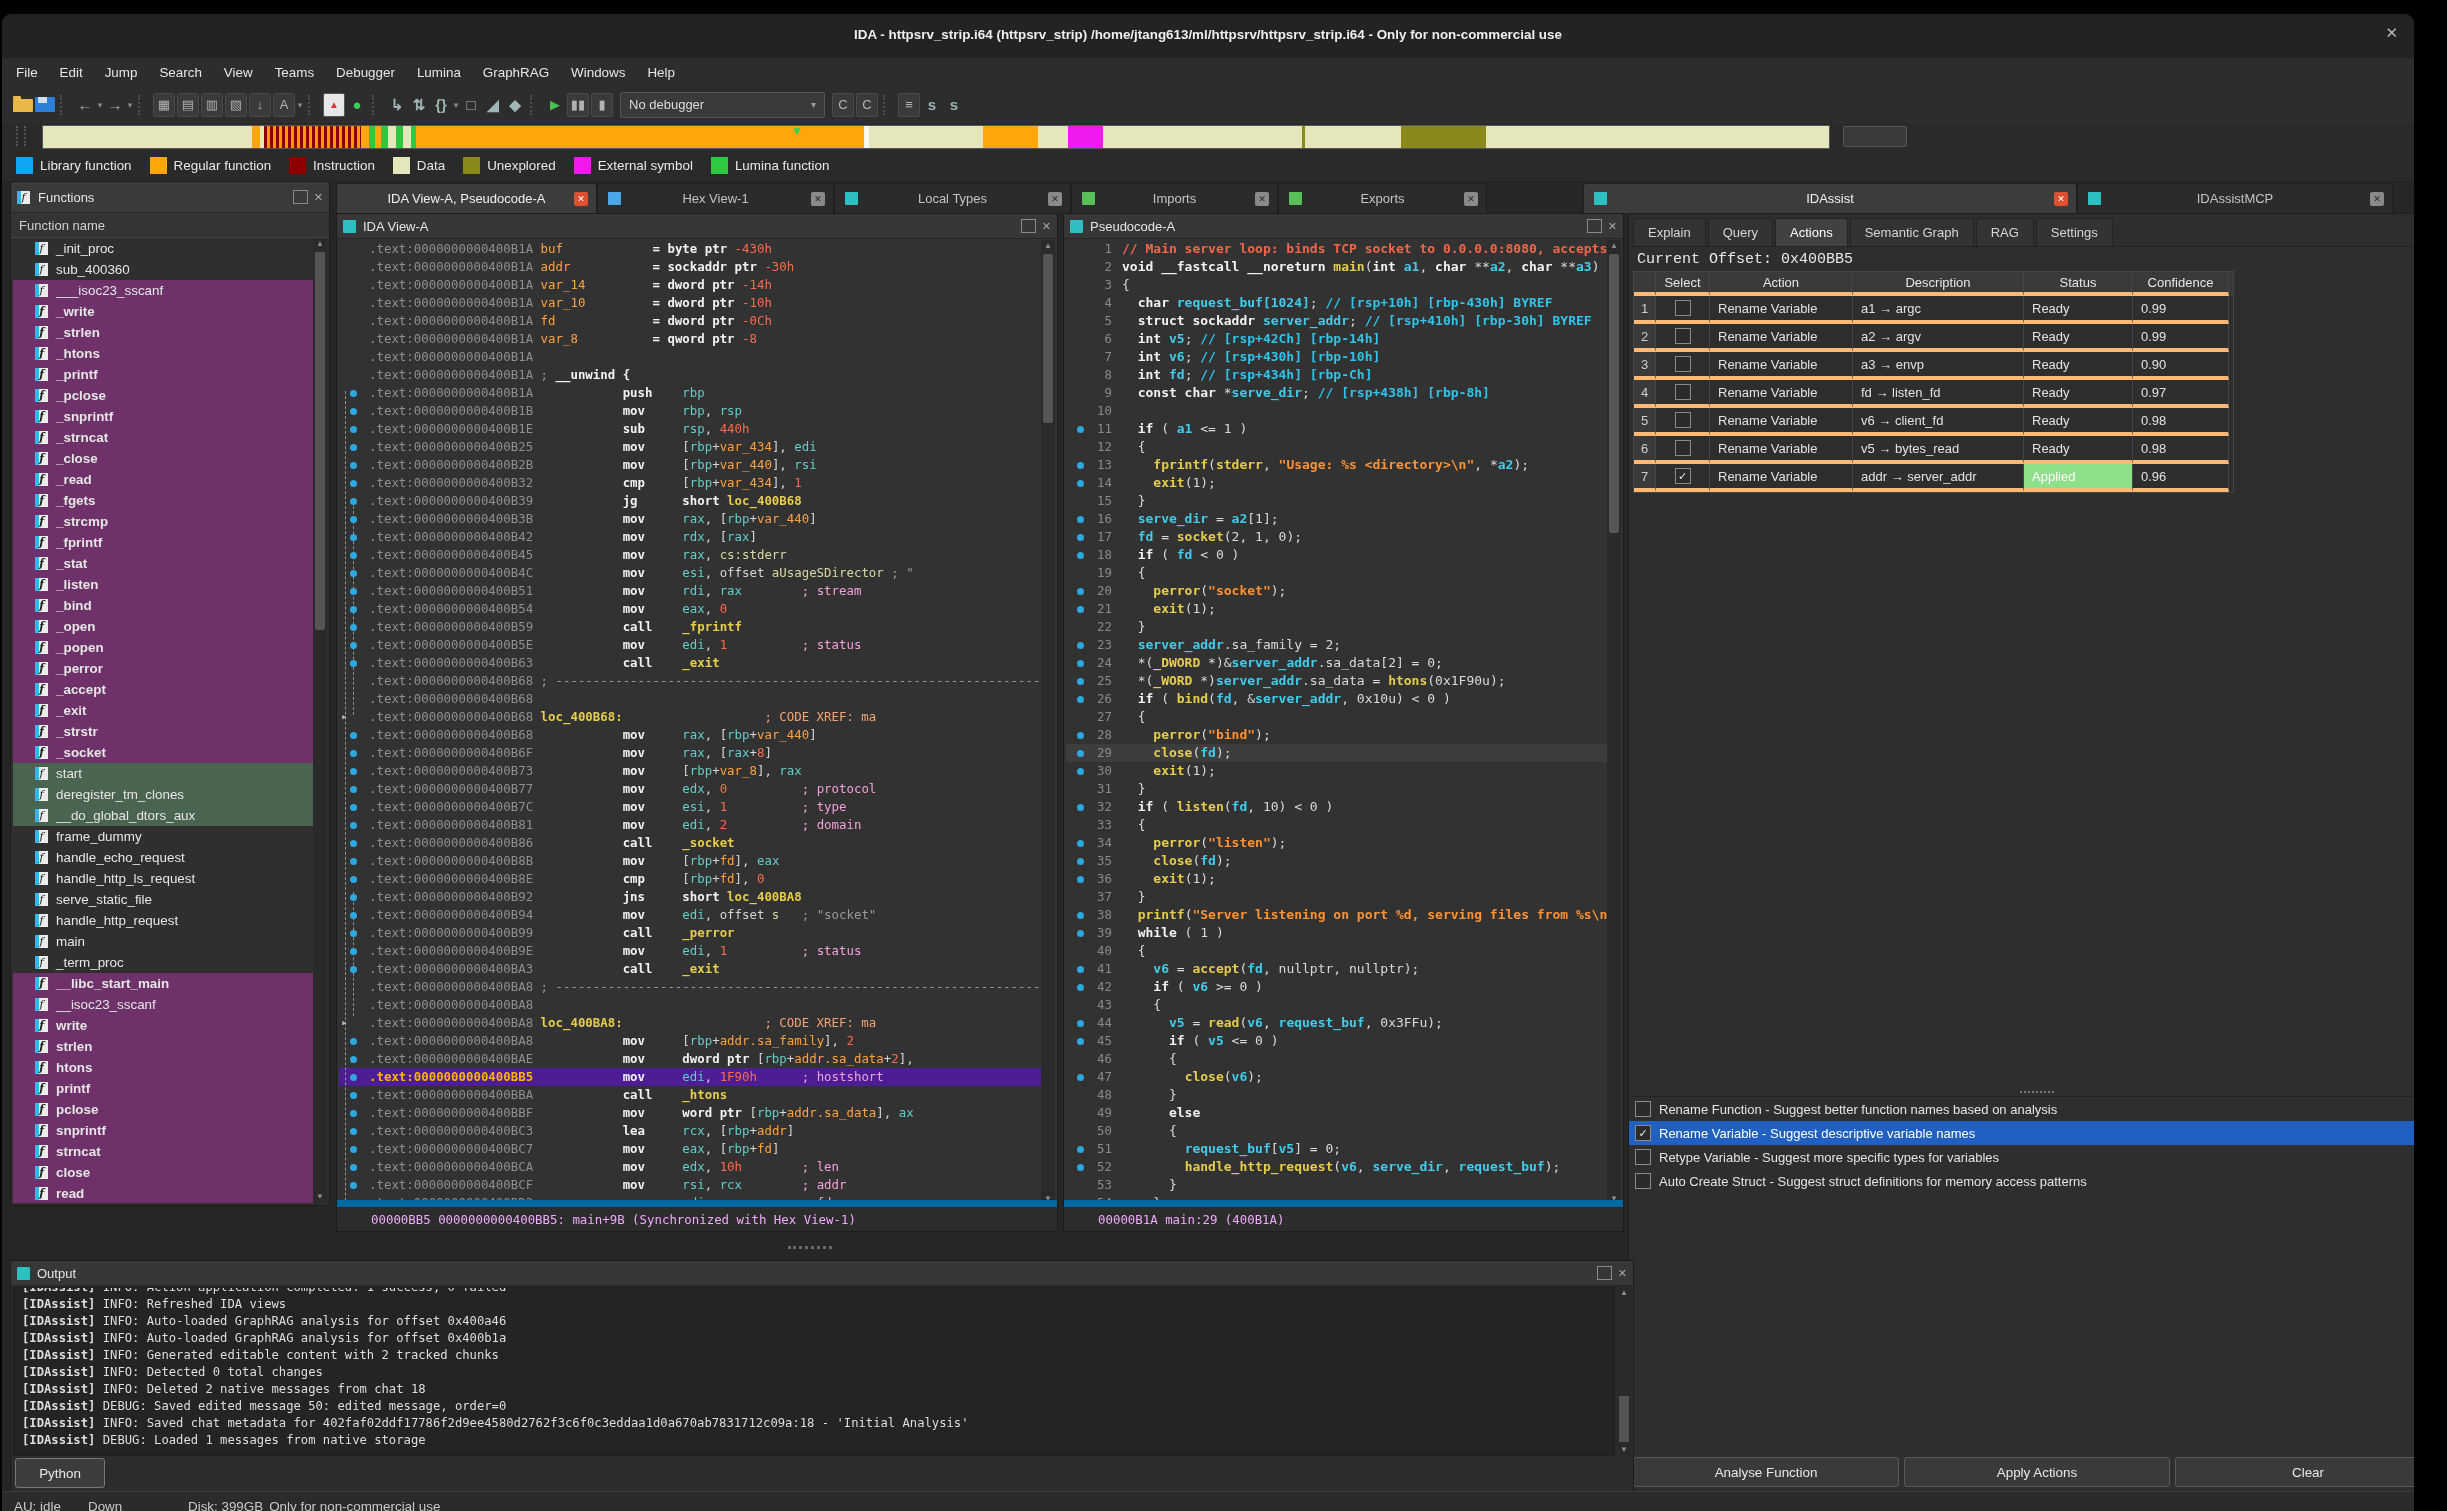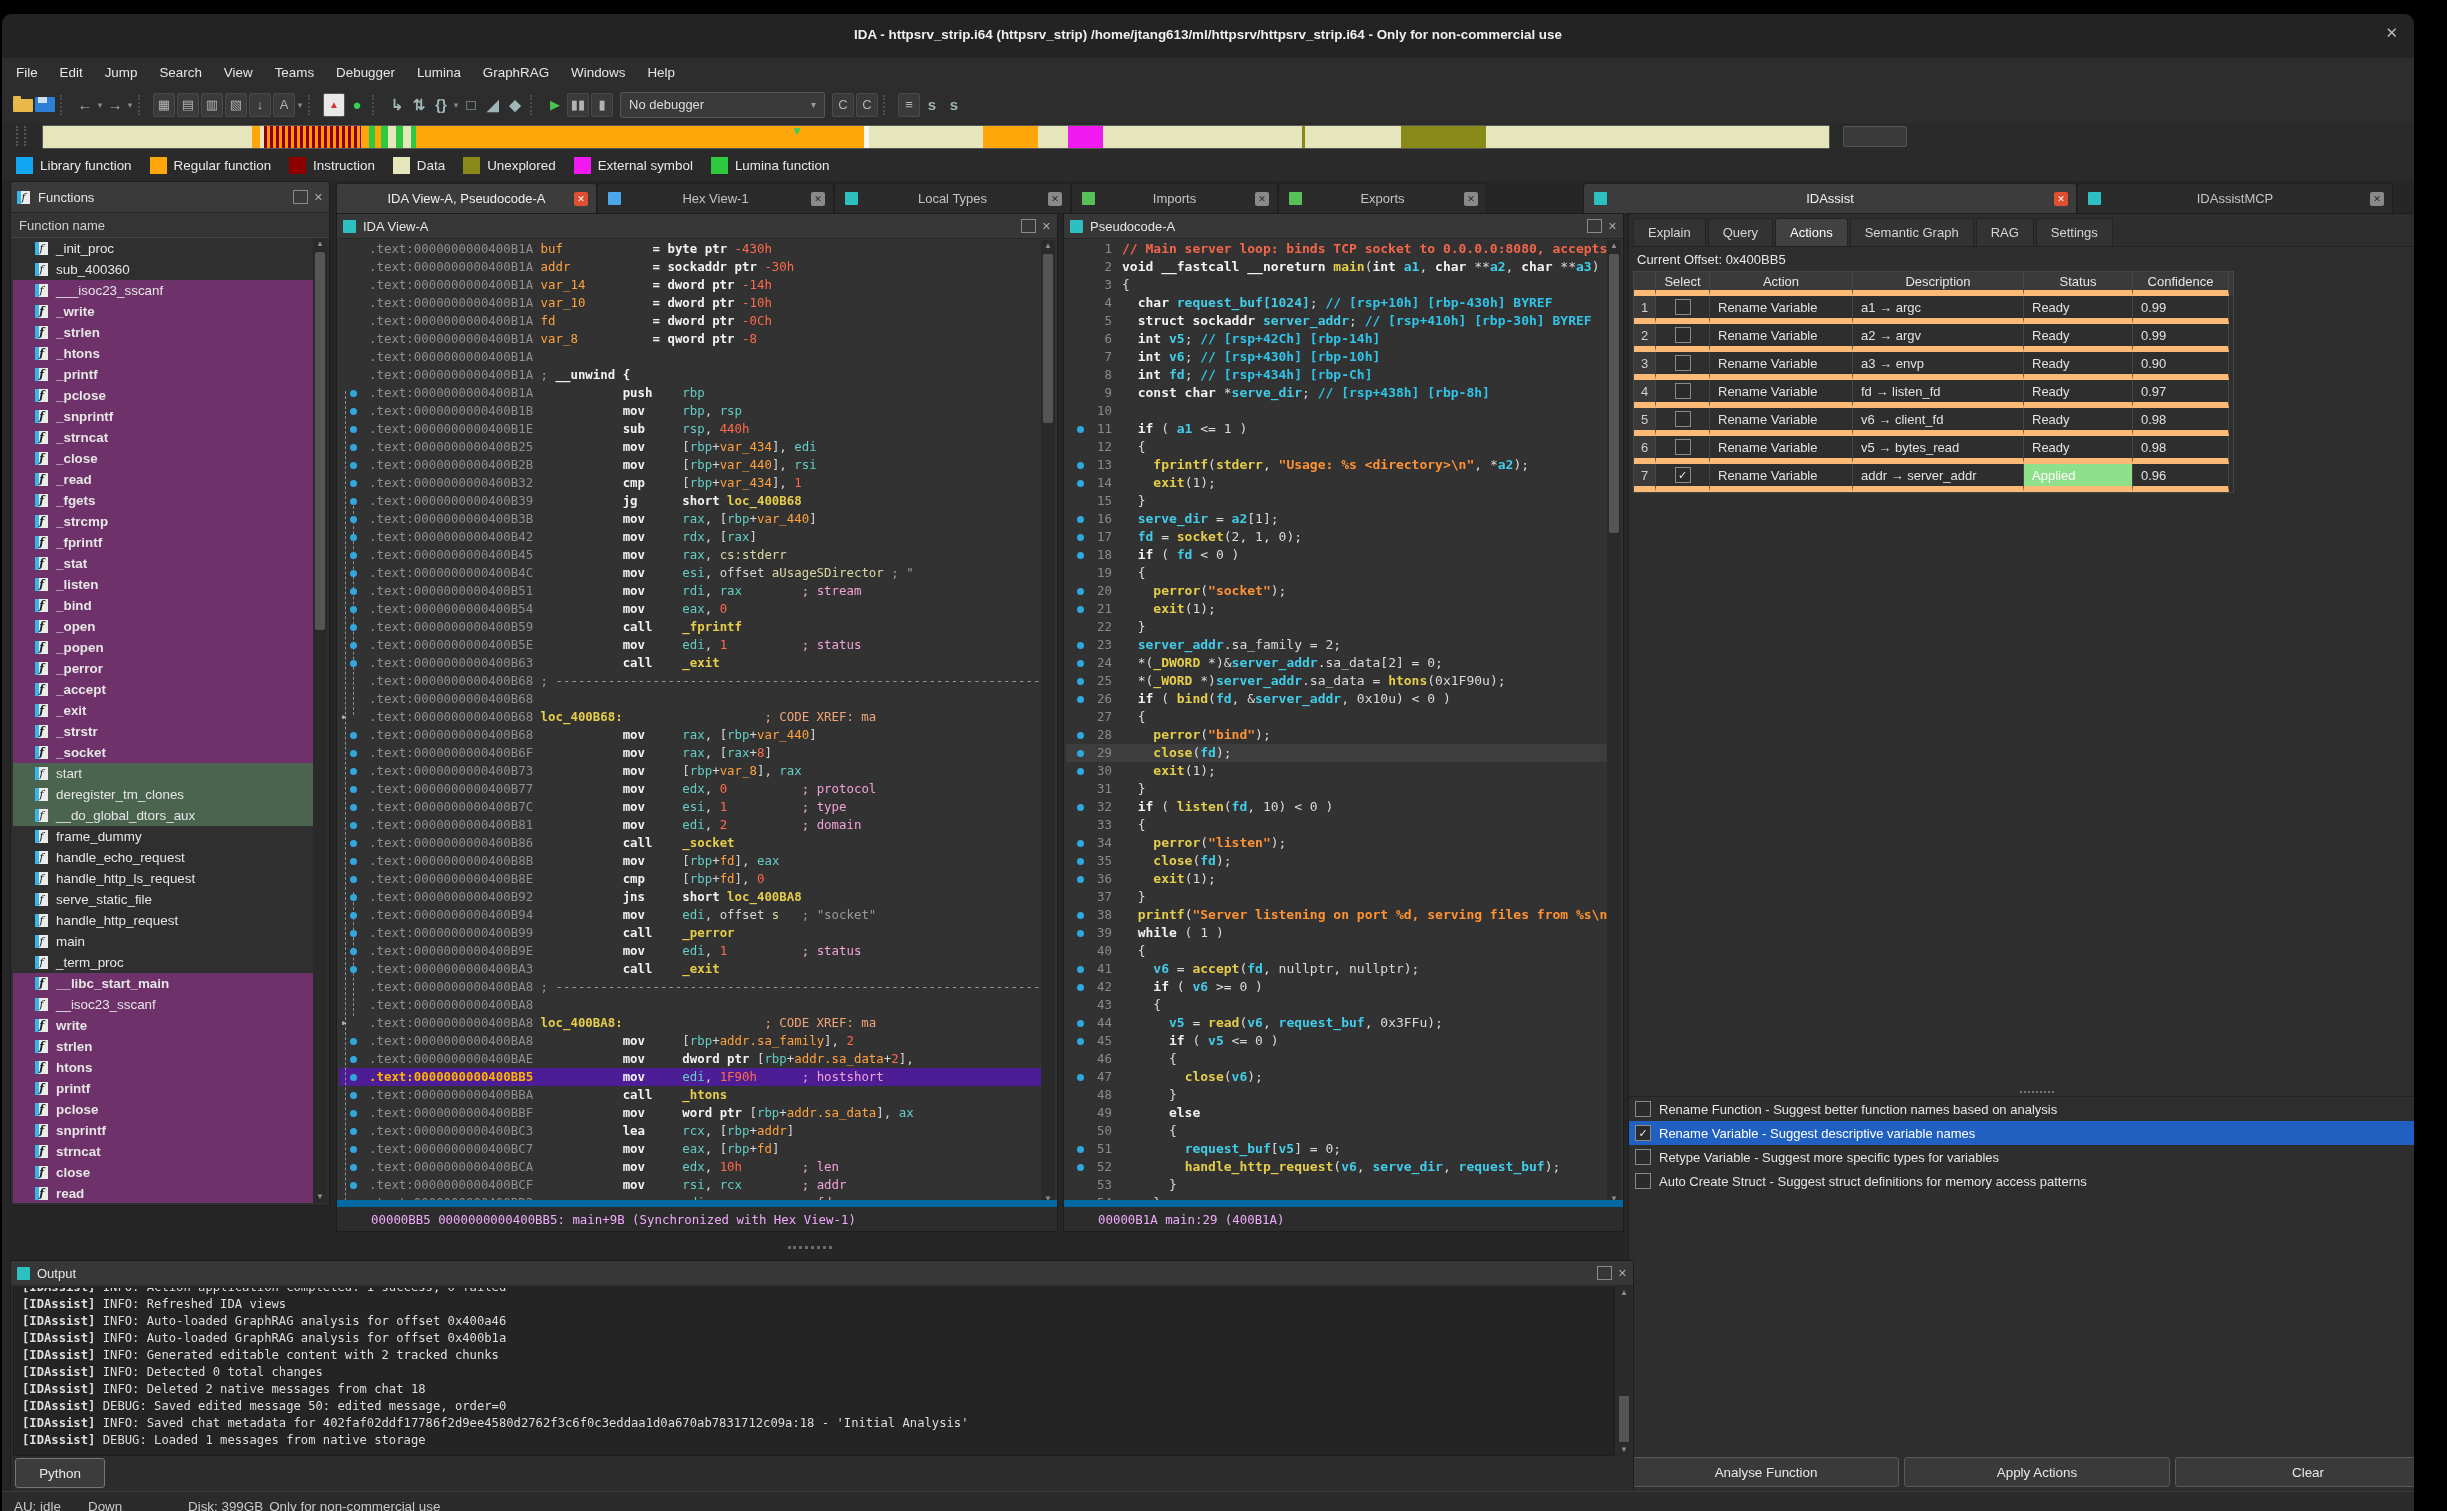--- a/index.html
+++ b/index.html
@@ -94,25 +94,25 @@
   .t-n{color:#ff6a4d}.t-r{color:#64ccc6}.t-y{color:#e6ce4a;font-weight:bold}.t-c{color:#f2a2d8}
   .t-x{color:#f0a478}.t-s{color:#d8d8a4}.t-g{color:#9a9a9a}.t-w{color:#d6d6d6}
   
   .t-C{color:#f2664a;font-weight:bold}.t-K{color:#f2f2f2;font-weight:bold}.t-F{color:#e6ce4a;font-weight:bold}
   .t-V{color:#41cdea;font-weight:bold}.t-S{color:#ff9232;font-weight:bold}.t-M{color:#2fc4e8;font-weight:bold}.t-W{color:#dadada}
   
   .apanel{left:1626px;top:199px;width:818px;height:1279px;background:#2e2e2e;}
   .atabs{display:flex;height:28px;margin-top:4px;padding-left:4px;border-bottom:1px solid #232323;}
   .atab{padding:0 14px;display:flex;align-items:center;background:#333;border:1px solid #242424;border-bottom:none;color:#d6d6d6;font-size:13px;border-radius:3px 3px 0 0;margin-right:2px;}
   .atab.active{background:#414141;color:#fff;}
-  .aoffset{height:24px;color:#e8e8e8;font-size:13px;display:flex;align-items:center;padding-left:8px;}
+  .aoffset{height:24px;color:#e8e8e8;font-size:15px;display:flex;align-items:center;padding-left:8px;font-family:Liberation Mono, monospace;}
   .atable{margin-left:4px;width:599px;border:1px solid #454545;font-size:13px;color:#e2e2e2;}
   .trow{display:grid;grid-template-columns:22px 54px 143px 171px 109px 96px;height:28px;align-items:stretch;}
   .trow.head{height:24px;background:#3a3a3a;}
-  .tcell{border-right:1px solid #454545;border-bottom:6px solid #fdba74;display:flex;align-items:center;padding-left:8px;box-sizing:border-box;overflow:hidden;}
+  .tcell{border-right:1px solid #454545;border-bottom:4px solid #fdba74;display:flex;align-items:center;padding-left:8px;box-sizing:border-box;overflow:hidden;}
   .trow.head .tcell{justify-content:center;padding-left:0;color:#e6e6e6;}
   .tcell.num{justify-content:center;padding-left:0;color:#cfcfcf;background:#3a3a3a;}
   .tcell.applied{background:#8ee08a;color:#fff;}
   .cb{width:14px;height:14px;border:1px solid #8a8a8a;background:#2b2b2b;display:flex;align-items:center;justify-content:center;color:#e8e8e8;font-size:11px;line-height:1;}
   .hgrip{height:8px;display:flex;justify-content:center;align-items:center;}
   .hgrip i{width:34px;border-top:2px dotted #777;}
   .aoptions{border-top:1px solid #232323;}
   .optrow{height:24px;display:flex;align-items:center;padding-left:6px;color:#e4e4e4;font-size:13px;}
   .optrow.sel{background:#2060c0;color:#fff;}
   .optrow .cb{margin-right:8px;}

